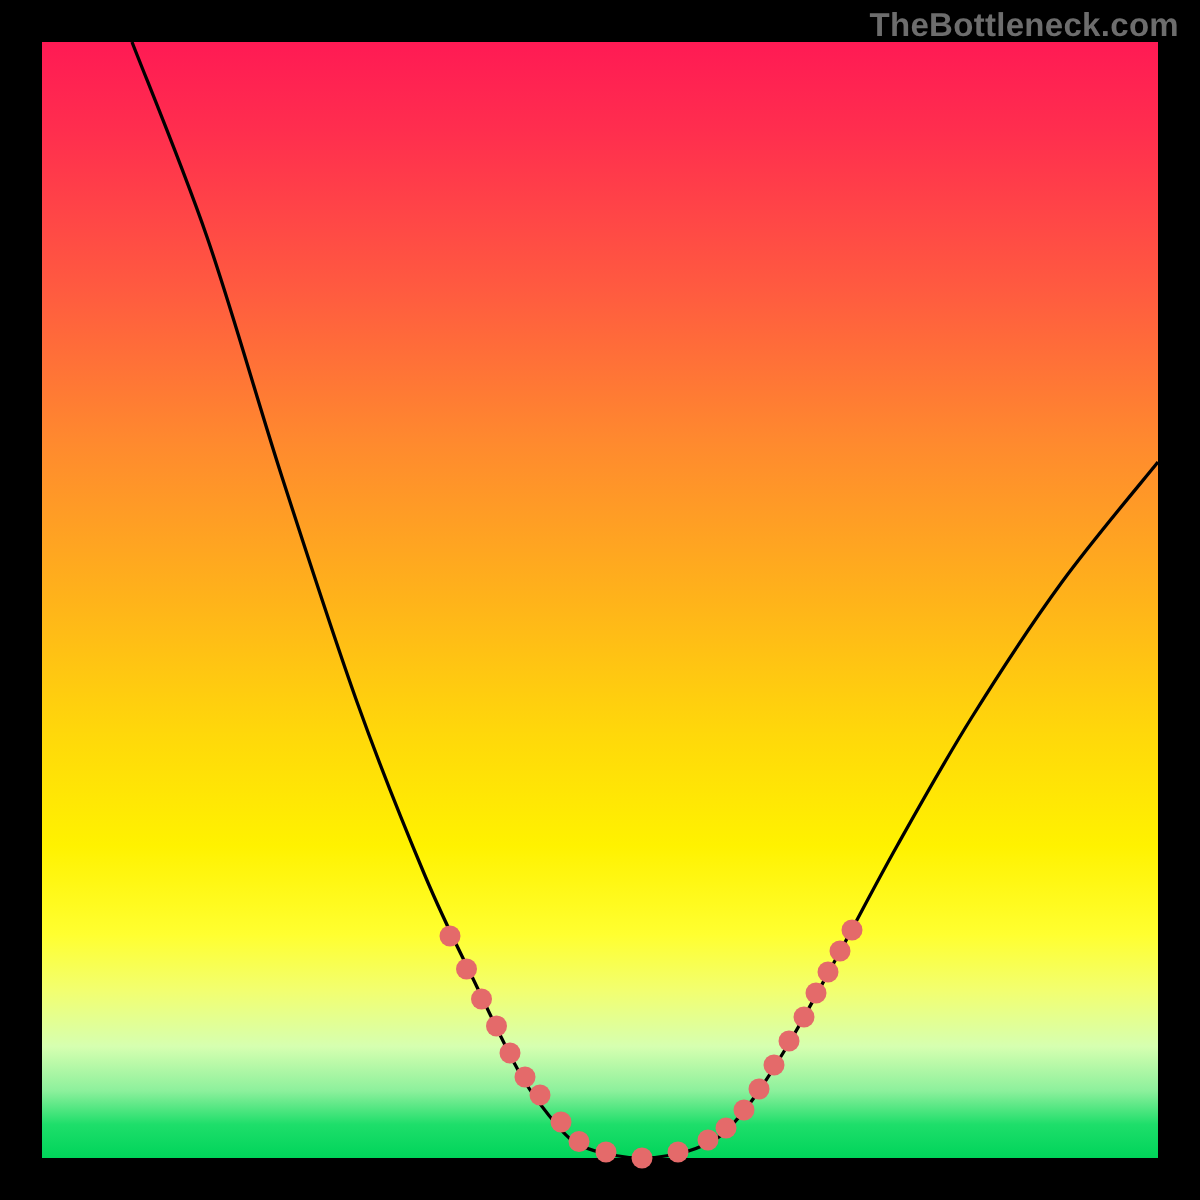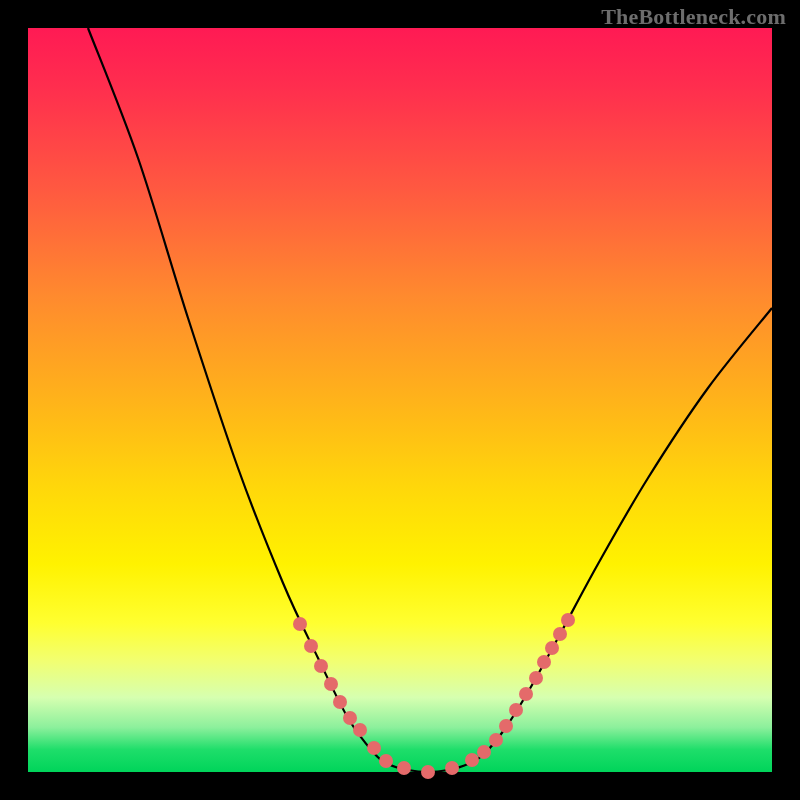--- a/index.html
+++ b/index.html
@@ -39,21 +39,21 @@
       #d6ffb0 90%,
       #8cf09c 94%,
       #1ede6a 97%,
       #00d45a 100%
     );
   }
   .watermark {
     position: absolute;
     top: 4px;
     right: 14px;
-    font-family: Liberation Serif, serif;
+    font-family: Liberation Sans, sans-serif;
     font-size: 22px;
     font-weight: 600;
     color: #6d6d6d;
     letter-spacing: 0.2px;
     user-select: none;
   }
   svg.curve {
     position: absolute;
     left: 0;
     top: 0;

